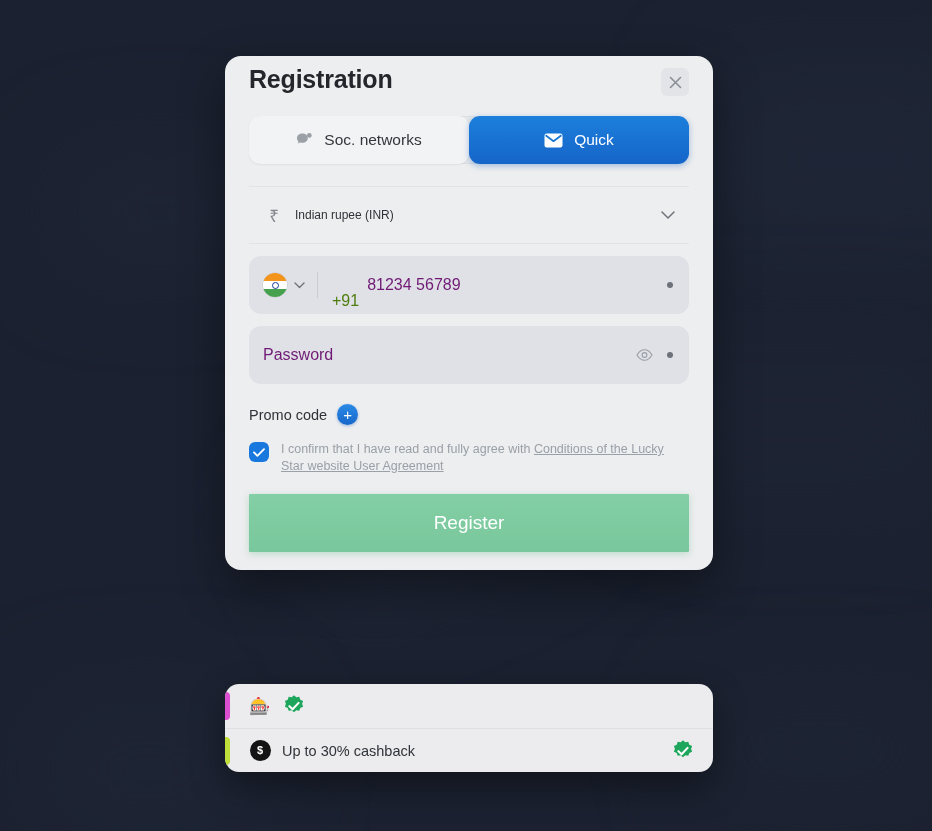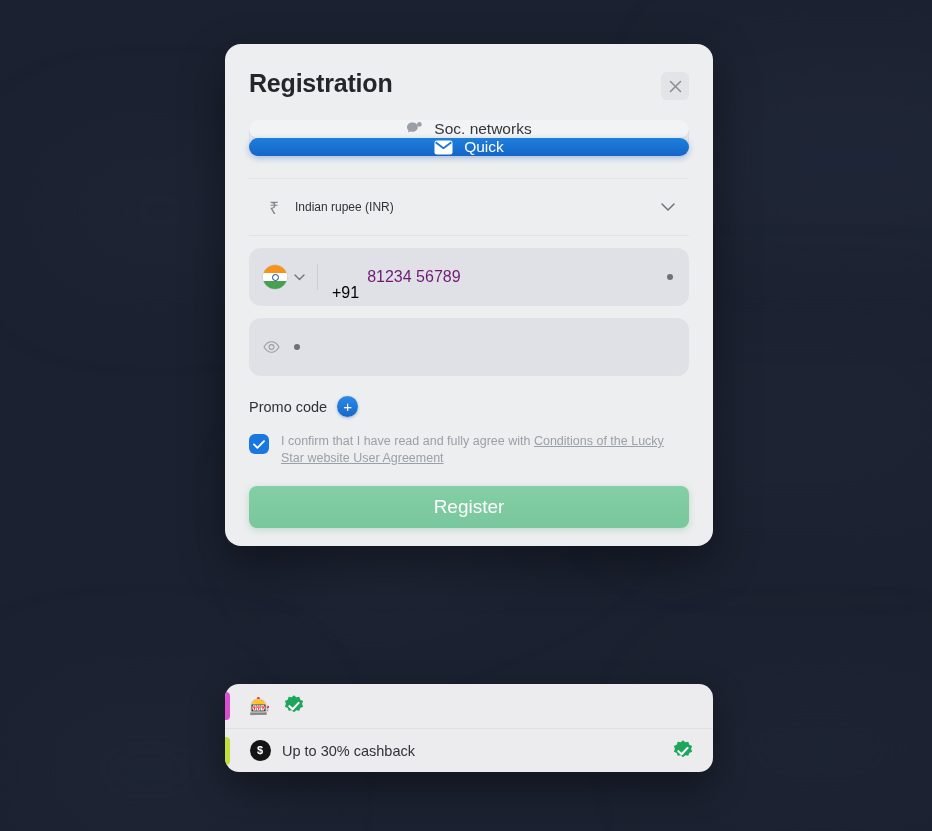--- a/index.html
+++ b/index.html
@@ -34,25 +34,25 @@
             background: #1f2636; border-radius: 40px; }
   .blob-e { width: 240px; height: 160px; left: 30px;  top: 690px;
             background: #202737; border-radius: 40px; }
   .blob-f { width: 260px; height: 120px; left: 690px; top: 690px;
             background: #1f2635; border-radius: 40px; }
 
   
   .modal {
     position: absolute;
     left: 225px;
-    top: 44px;
+    top: 56px;
     width: 488px;
     background: #edeeef;
     border-radius: 16px;
-    padding: 26px 24px 18px 24px;
+    padding: 10px 24px 18px 24px;
     box-shadow: 0 18px 46px rgba(0,0,0,0.40);
   }
 
   .modal-head {
     display: flex;
     align-items: flex-start;
     justify-content: space-between;
     margin-bottom: 20px;
   }
 
@@ -75,21 +75,20 @@
   }
   .close-btn svg { display:block; }
 
   
   .tabs {
     display: flex;
     background: #e6e8ea;
     border-radius: 11px;
     margin-bottom: 22px;
     box-shadow: inset 0 0 0 1px rgba(0,0,0,0.035);
-    flex-direction: column;
   }
   .tab {
     flex: 1;
     height: 48px;
     display: flex;
     align-items: center;
     justify-content: center;
     gap: 11px;
     border-radius: 11px;
     font-size: 15.5px;
@@ -171,21 +170,21 @@
     border-radius:50%;
     border: 1.4px solid #16379b;
   }
   .vline {
     width: 1px; height: 26px;
     background: #c8cbd2;
     margin-right: 14px;
   }
   .dial-code {
     font-size: 16px;
-    color: #000000;
+    color: #4d7c0f;
     margin-right: 8px;
     margin-top: 31px;
   }
   .field-text {
     flex: 1;
     font-size: 16px;
     color: #701a75;
   }
   .dot-indicator {
     width: 6px; height: 6px;
@@ -239,24 +238,24 @@
   .consent-link {
     color: #9aa0a8;
     text-decoration: underline;
     cursor: pointer;
   }
 
   
   .register-btn {
     display: block;
     width: 100%;
-    height: 42px;
+    height: 58px;
     margin-top: 19px;
     border: none;
-    border-radius: 8px;
+    border-radius: 1px;
     background: linear-gradient(180deg,#84cfa5 0%,#79c79c 100%);
     color: #ffffff;
     font-size: 19px;
     font-family: "Liberation Sans", sans-serif;
     cursor: pointer;
     box-shadow: 0 2px 7px rgba(100,180,140,0.35);
   }
 
   .login-row {
     text-align: center;
@@ -388,20 +387,21 @@
       </svg>
     </div>
     <span class="vline"></span>
     <span class="dial-code">+91</span>
     <span class="field-text">81234 56789</span>
     <span class="dot-indicator"></span>
   </div>
 
 
   <div class="field">
+    <span class="field-text">Password</span>
     <span class="eye-btn">
       <svg width="17" height="12" viewBox="0 0 17 12">
         <path d="M1 6 C3.4 2 6 0.8 8.5 0.8 C11 0.8 13.6 2 16 6 C13.6 10 11 11.2 8.5 11.2 C6 11.2 3.4 10 1 6 Z" fill="none" stroke="#9a9ea6" stroke-width="1.1"></path>
         <circle cx="8.5" cy="6" r="2.4" fill="none" stroke="#9a9ea6" stroke-width="1.1"></circle>
       </svg>
     </span>
     <span class="dot-indicator"></span>
   </div>
 
   <div class="promo-row">

